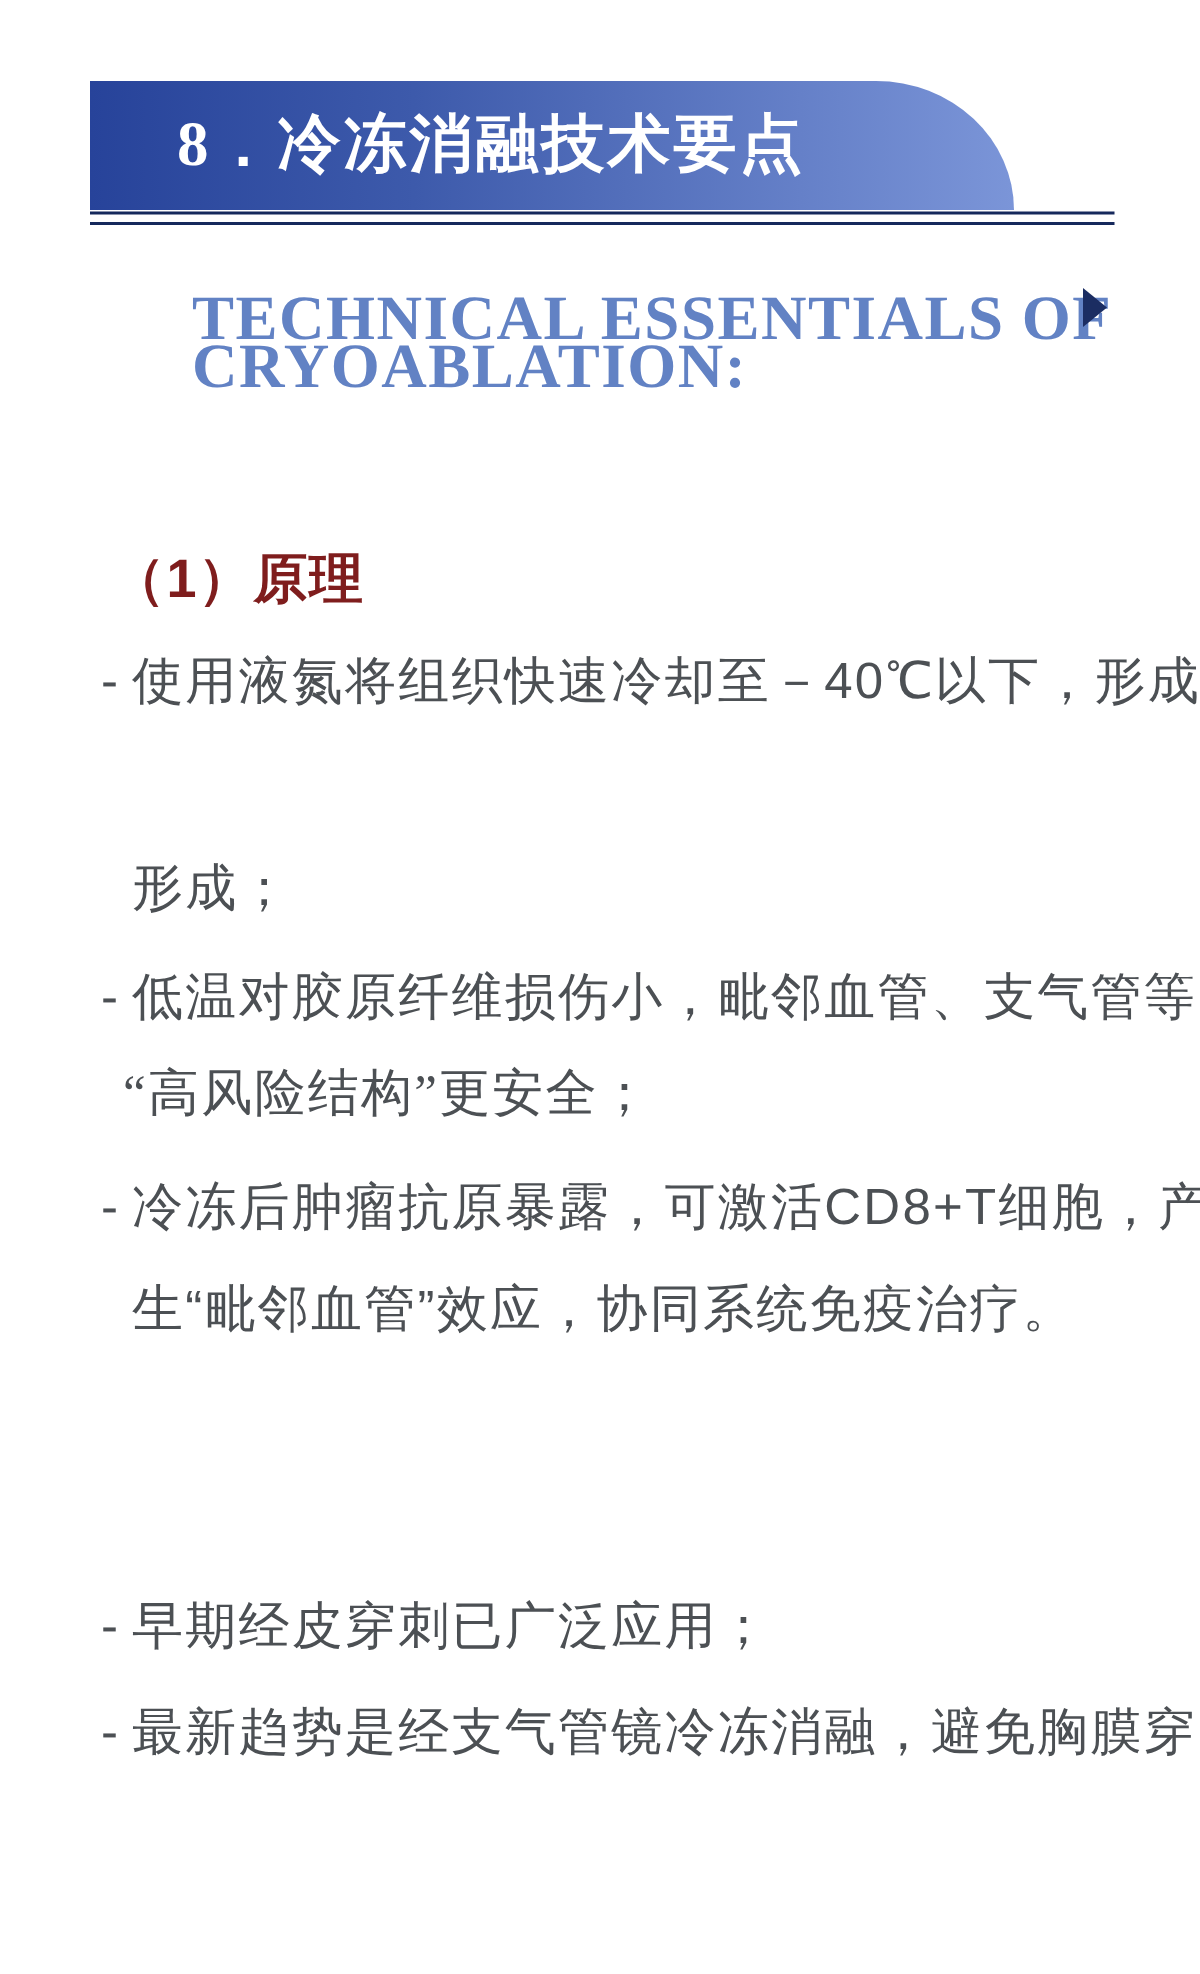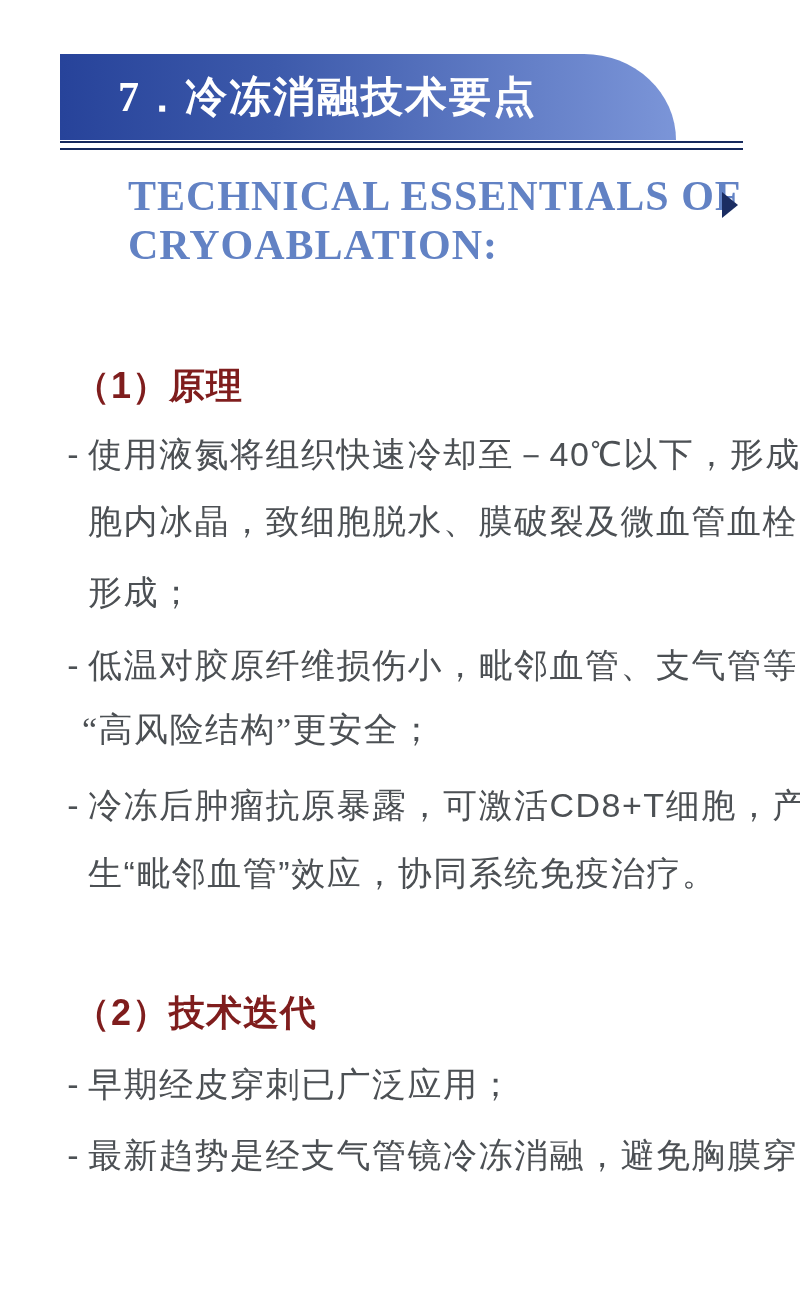--- a/index.html
+++ b/index.html
@@ -89,48 +89,46 @@
     color: #4c5054;
   }
   .hang { left: 82px; font-family: Liberation Serif, serif; }
 </style>
 </head>
 <body>
 
 <div class="page">
 
   <div class="banner">
-    <span class="banner-title">7．冷冻消融技术要点</span>
+    <span class="banner-title">8．冷冻消融技术要点</span>
   </div>
   <div class="rule rule-1"></div>
   <div class="rule rule-2"></div>
 
-  <div class="subtitle" style="top:175px">TECHNICAL ESSENTIALS OF</div>
+  <div class="subtitle" style="top:192px">TECHNICAL ESSENTIALS OF</div>
   <div class="subtitle" style="top:224px">CRYOABLATION:</div>
   <div class="arrow-right"></div>
 
   <div class="sec-heading" style="top:363px">（1）原理</div>
 
   <div class="bodyline withdash" style="top:432px">
     <span class="dash">-</span><span>使用液氮将组织快速冷却至－40℃以下，形成</span>
   </div>
-  <div class="bodyline" style="top:499px">胞内冰晶，致细胞脱水、膜破裂及微血管血栓</div>
   <div class="bodyline" style="top:570px">形成；</div>
 
   <div class="bodyline withdash" style="top:643px">
     <span class="dash">-</span><span>低温对胶原纤维损伤小，毗邻血管、支气管等</span>
   </div>
   <div class="bodyline hang" style="top:708px">“高风险结构”更安全；</div>
 
   <div class="bodyline withdash" style="top:783px">
     <span class="dash">-</span><span>冷冻后肿瘤抗原暴露，可激活CD8+T细胞，产</span>
   </div>
   <div class="bodyline" style="top:851px">生“毗邻血管”效应，协同系统免疫治疗。</div>
 
-  <div class="sec-heading" style="top:990px">（2）技术迭代</div>
 
   <div class="bodyline withdash" style="top:1133px">
     <span class="dash">-</span><span>最新趋势是经支气管镜冷冻消融，避免胸膜穿</span>
   </div>
 
   <div class="bodyline withdash" style="top:1062px">
     <span class="dash">-</span><span>早期经皮穿刺已广泛应用；</span>
   </div>
 
 </div>

